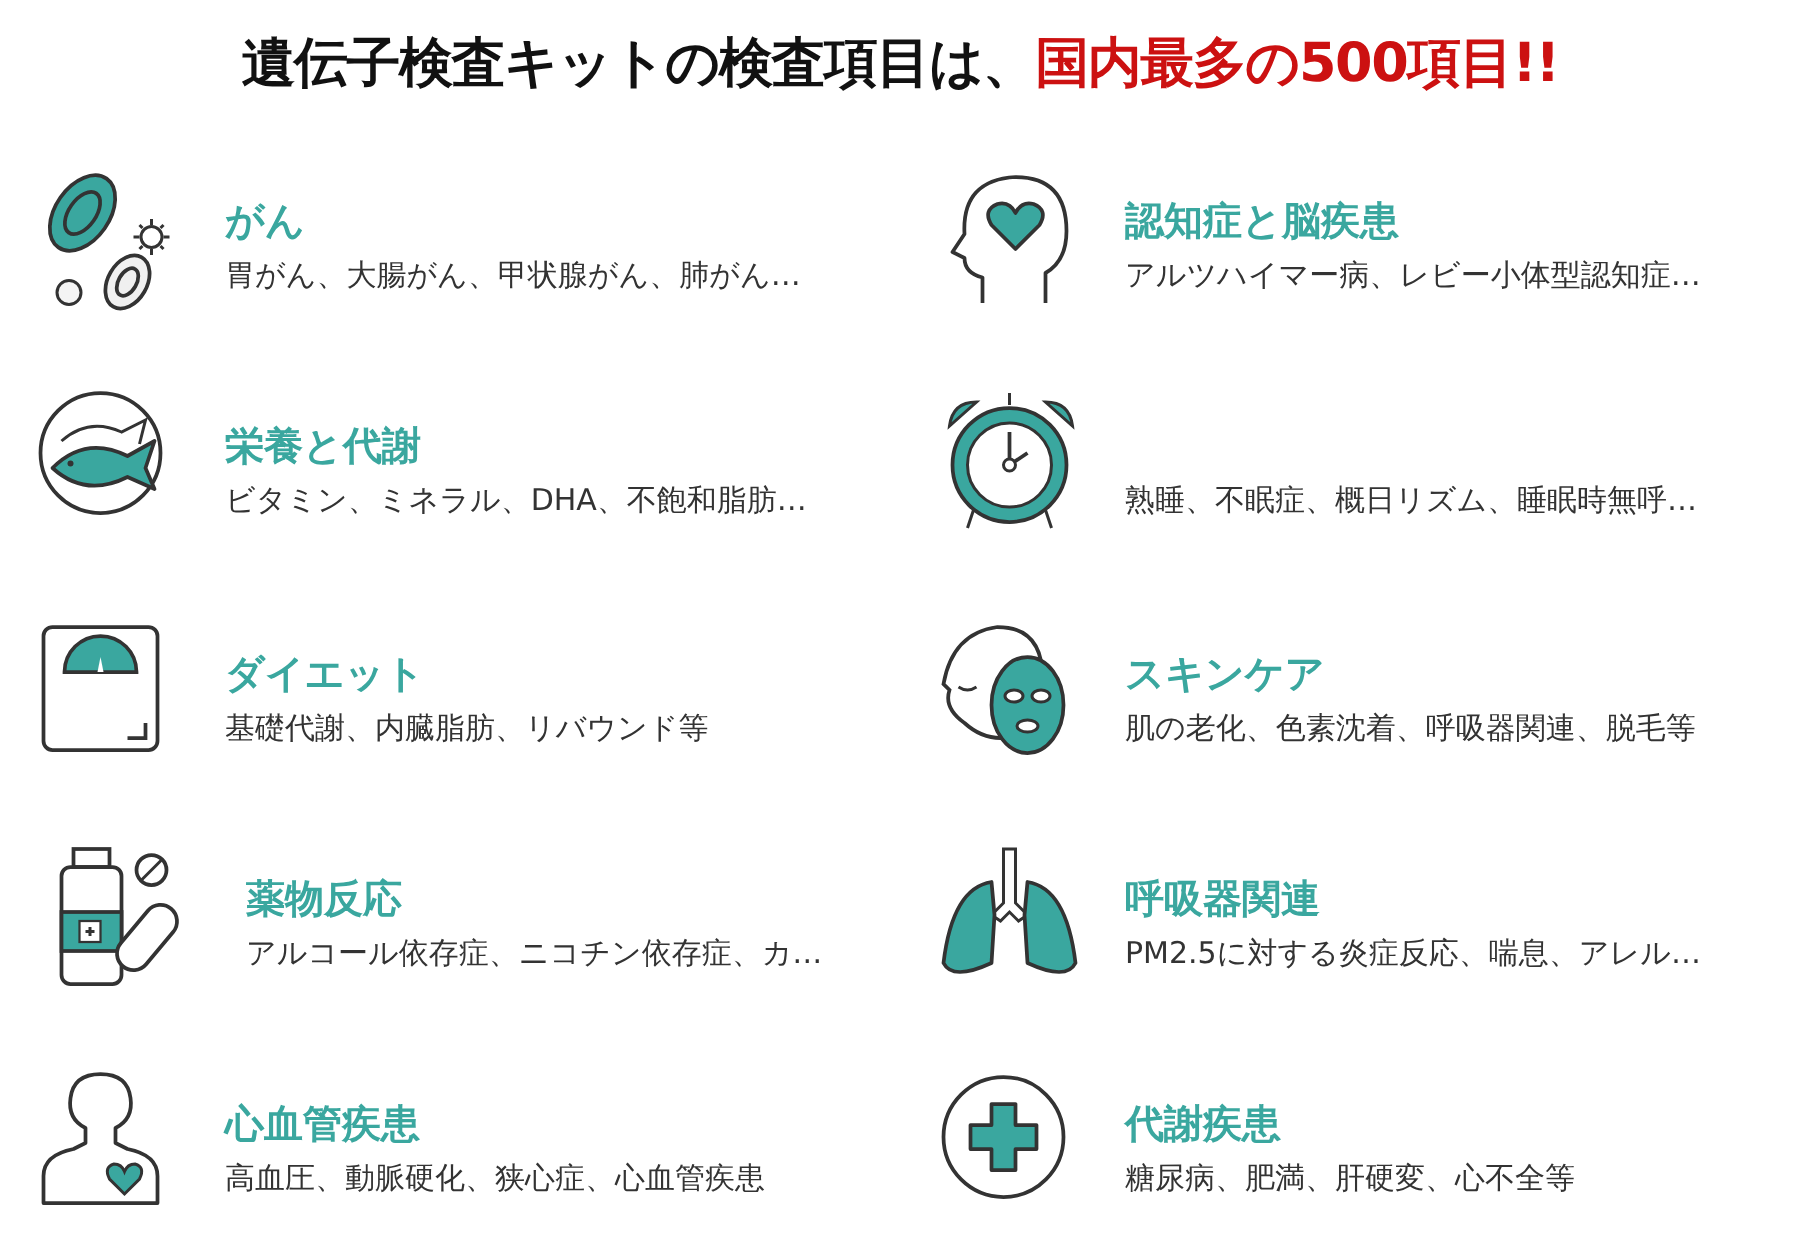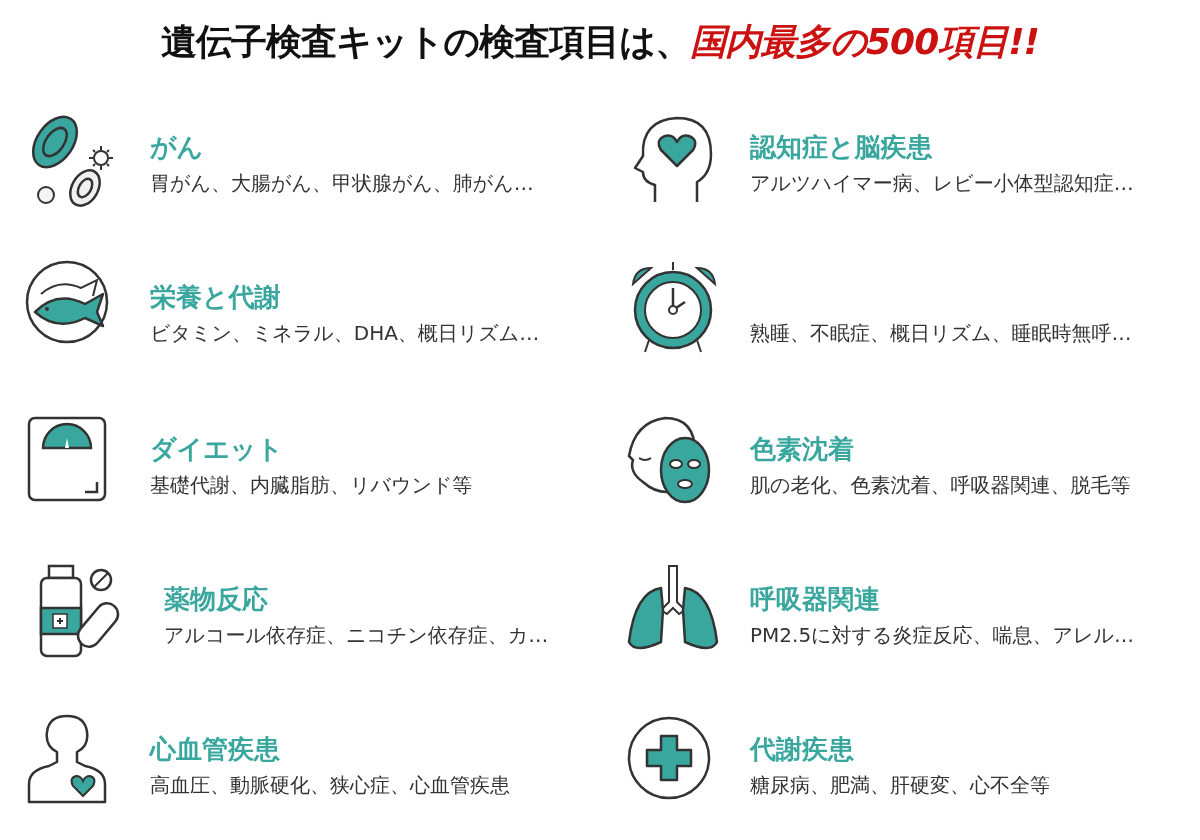--- a/index.html
+++ b/index.html
@@ -1,20 +1,20 @@
 <!DOCTYPE html>
 <html><head>
 <meta charset="utf-8">
 <style>
   html, body { margin:0; padding:0; background:#ffffff; }
   body { width:1200px; height:840px; overflow:hidden; position:relative;
          font-family:"DejaVu Sans","Liberation Sans",sans-serif; }
   .title { position:absolute; top:18px; left:0; width:1200px; text-align:center;
            font-size:36px; font-weight:bold; letter-spacing:-1px; color:#111; }
-  .title .accent { color:#cc1111;font-style:italic; }
+  .title .accent { color:#cc1111; }
   .grid { position:absolute; top:100px; left:0; width:1200px; height:740px; }
   .item { position:absolute; width:580px; height:120px; }
   .icon { position:absolute; left:0; top:0; width:100px; height:100px; }
   .icon svg { width:100%; height:100%; }
   .name { position:absolute; left:125px; top:20px; font-size:26px; font-weight:bold;
           color:#3aa79f; white-space:nowrap; }
   .desc { position:absolute; left:125px; top:60px; font-size:20px; color:#333;
           white-space:nowrap; }
 </style>
 </head>
@@ -63,21 +63,21 @@
   <div class="item" style="left:25px;top:160px;">
     <div class="icon">
       <svg viewBox="0 0 100 100">
         <circle cx="42" cy="42" r="40" fill="#fff" stroke="#333" stroke-width="2.5"></circle>
         <path d="M16 34 Q34 18 56 28 L72 20 L68 36" fill="#fff" stroke="#333" stroke-width="2"></path>
         <path d="M10 52 Q32 30 60 44 L78 34 L72 52 L78 66 L60 58 Q32 72 10 52 Z" fill="#3aa79f" stroke="#333" stroke-width="2.5" stroke-linejoin="round"></path>
         <circle cx="22" cy="49" r="2" fill="#333"></circle>
       </svg>
     </div>
     <div class="name">栄養と代謝</div>
-    <div class="desc">ビタミン、ミネラル、DHA、概日リズム…</div>
+    <div class="desc">ビタミン、ミネラル、DHA、不飽和脂肪…</div>
   </div>
 
   <div class="item" style="left:625px;top:160px;">
     <div class="icon">
       <svg viewBox="0 0 100 100">
         <path d="M8 24 Q10 8 26 8 Z" fill="#3aa79f" stroke="#333" stroke-width="2"></path>
         <path d="M72 8 Q88 8 90 24 Z" fill="#3aa79f" stroke="#333" stroke-width="2"></path>
         <line x1="48" y1="2" x2="48" y2="10" stroke="#333" stroke-width="2"></line>
         <line x1="24" y1="80" x2="20" y2="92" stroke="#333" stroke-width="2"></line>
         <line x1="72" y1="80" x2="76" y2="92" stroke="#333" stroke-width="2"></line>
@@ -108,21 +108,21 @@
     <div class="icon">
       <svg viewBox="0 0 100 100">
         <path d="M40 6 Q70 6 70 40 L70 70 Q40 90 18 70 Q4 60 8 48 L4 44 Q10 10 40 6 Z" fill="#fff" stroke="#333" stroke-width="2.5"></path>
         <path d="M14 46 Q20 50 26 46" fill="none" stroke="#333" stroke-width="2"></path>
         <ellipse cx="60" cy="58" rx="24" ry="32" fill="#3aa79f" stroke="#333" stroke-width="2.5"></ellipse>
         <ellipse cx="51" cy="52" rx="6" ry="4" fill="#fff" stroke="#333" stroke-width="2"></ellipse>
         <ellipse cx="69" cy="52" rx="6" ry="4" fill="#fff" stroke="#333" stroke-width="2"></ellipse>
         <ellipse cx="60" cy="72" rx="7" ry="4" fill="#fff" stroke="#333" stroke-width="2"></ellipse>
       </svg>
     </div>
-    <div class="name">色素沈着</div>
+    <div class="name">スキンケア</div>
     <div class="desc">肌の老化、色素沈着、呼吸器関連、脱毛等</div>
   </div>
 
   <div class="item" style="left:39px;top:462px;">
     <div class="icon">
       <svg viewBox="0 0 100 100">
         <rect x="10" y="4" width="24" height="12" fill="#fff" stroke="#333" stroke-width="2.5"></rect>
         <rect x="2" y="16" width="40" height="78" rx="6" fill="#fff" stroke="#333" stroke-width="2.5"></rect>
         <rect x="2" y="46" width="40" height="26" fill="#3aa79f" stroke="#333" stroke-width="2.5"></rect>
         <rect x="14" y="52" width="14" height="14" fill="#fff" stroke="#333" stroke-width="1.5"></rect>

